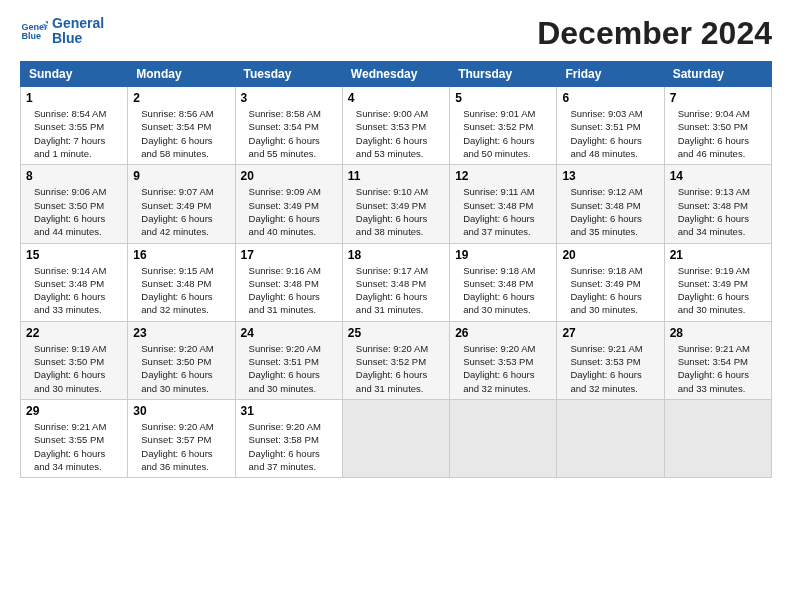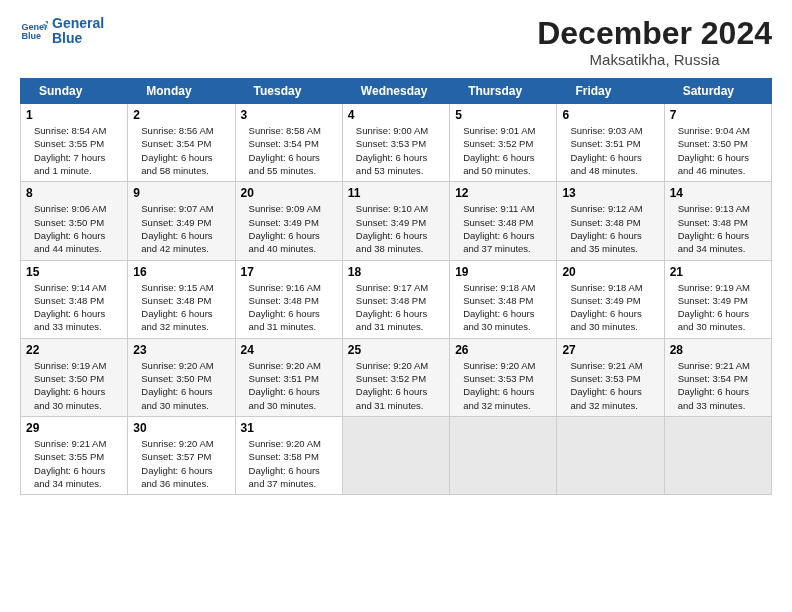--- a/index.html
+++ b/index.html
@@ -44,21 +44,21 @@
     }
     .calendar-table {
       width: 100%;
       border-collapse: collapse;
       font-size: 10.5px;
     }
     .calendar-table th {
       background: #2563a8;
       color: #fff;
       text-align: left;
-      padding: 5px 18px;
+      padding: 5px 8px;
       font-size: 12px;
       font-weight: bold;
       border: 1px solid #2563a8;
     }
     .calendar-table td {
       border: 1px solid #ccc;
       vertical-align: top;
       padding: 4px 5px;
       width: calc(100% / 7);
       height: 72px;
@@ -95,21 +95,20 @@
         <text x="2" y="32" font-size="13" font-weight="bold" fill="#1a5fa8" font-family="Arial">Blue</text>
         <polygon points="32,10 40,18 36,10" fill="#4a9de0"></polygon>
         <polygon points="36,6 44,14 40,6" fill="#2563a8"></polygon>
       </svg>
       <div>
         <div style="font-size:14px;font-weight:bold;color:#1a5fa8;line-height:1.1;">General<br>Blue</div>
       </div>
     </div>
     <div class="title-block">
       <div class="month-title">December 2024</div>
-      <div class="subtitle">Maksatikha, Russia</div>
     </div>
   </div>
 
   <table class="calendar-table">
     <thead>
       <tr>
         <th>Sunday</th>
         <th>Monday</th>
         <th>Tuesday</th>
         <th>Wednesday</th>

